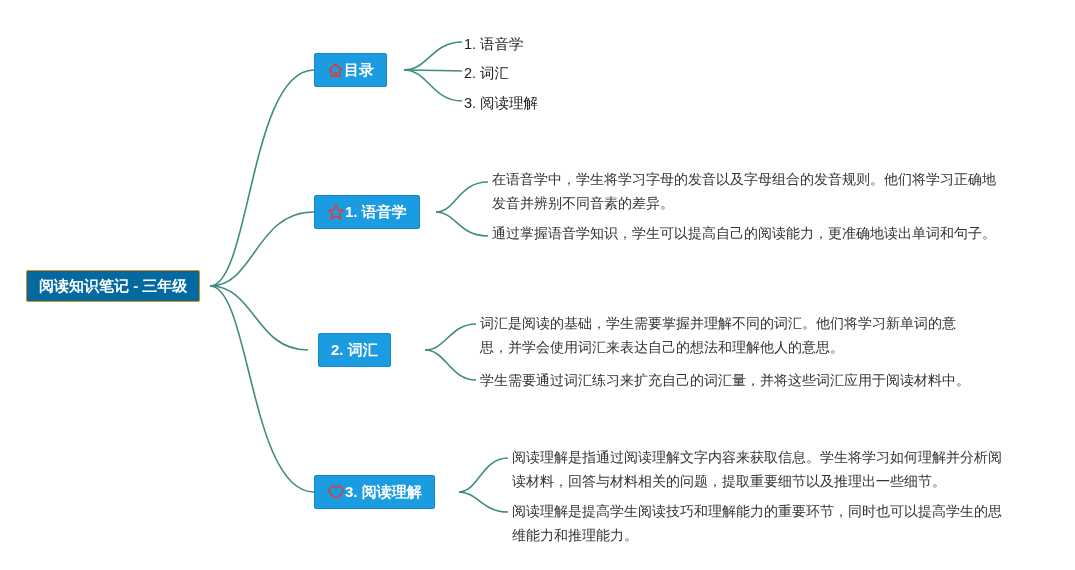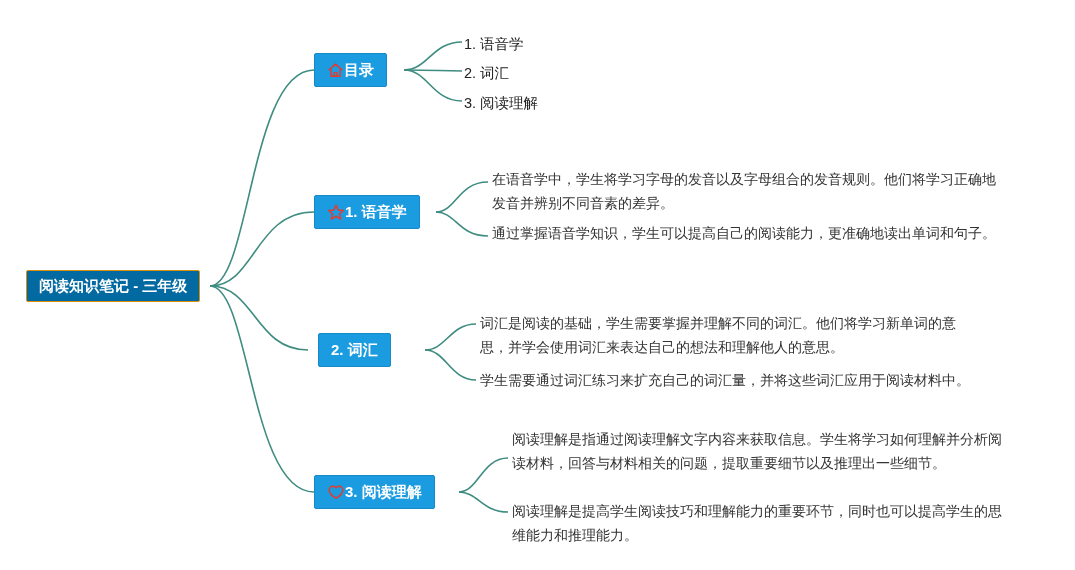--- a/index.html
+++ b/index.html
@@ -137,16 +137,16 @@
 
   <div class="node branch" style="left:314px; top:475px; height:34px;">
     <span class="icon-svg">
       <svg width="18" height="18" viewBox="0 0 24 24" fill="none" stroke="#E8392B" stroke-width="2" stroke-linejoin="round">
         <path d="M12 20.3 C12 20.3 3 14.8 3 9.2 C3 6.3 5.2 4.2 7.8 4.2 C9.6 4.2 11.1 5.2 12 6.6 C12.9 5.2 14.4 4.2 16.2 4.2 C18.8 4.2 21 6.3 21 9.2 C21 14.8 12 20.3 12 20.3 Z"></path>
       </svg>
     </span>
     <span>3. 阅读理解</span>
   </div>
 
-  <div class="leaf" style="left:512px; top:428px; width:500px;">阅读理解是指通过阅读理解文字内容来获取信息。学生将学习如何理解并分析阅读材料，回答与材料相关的问题，提取重要细节以及推理出一些细节。</div>
+  <div class="leaf" style="left:512px; top:446px; width:500px;">阅读理解是指通过阅读理解文字内容来获取信息。学生将学习如何理解并分析阅读材料，回答与材料相关的问题，提取重要细节以及推理出一些细节。</div>
   <div class="leaf" style="left:512px; top:500px; width:500px;">阅读理解是提高学生阅读技巧和理解能力的重要环节，同时也可以提高学生的思维能力和推理能力。</div>
 
 </div>
 
 </body></html>

